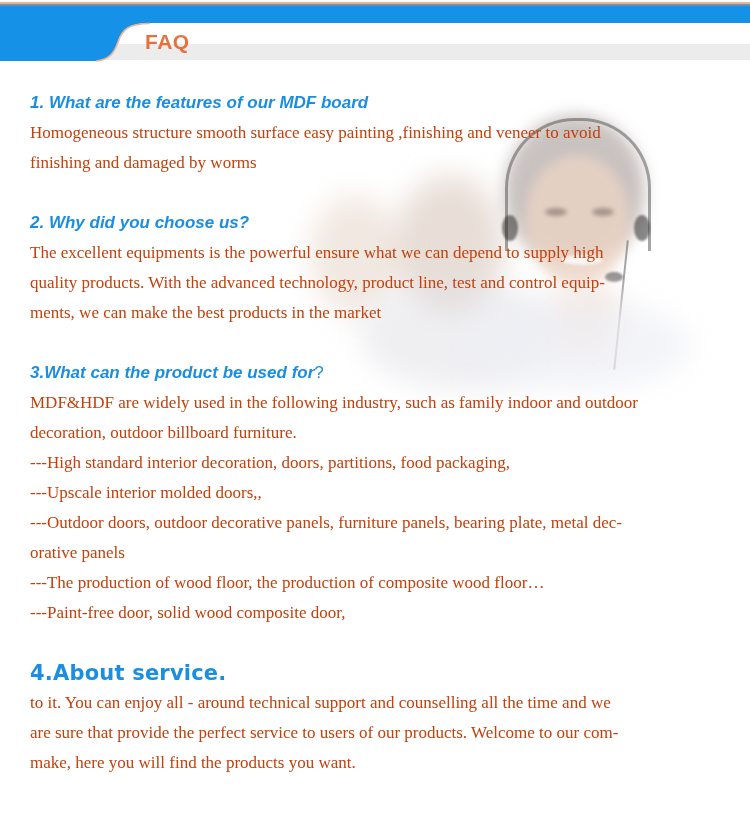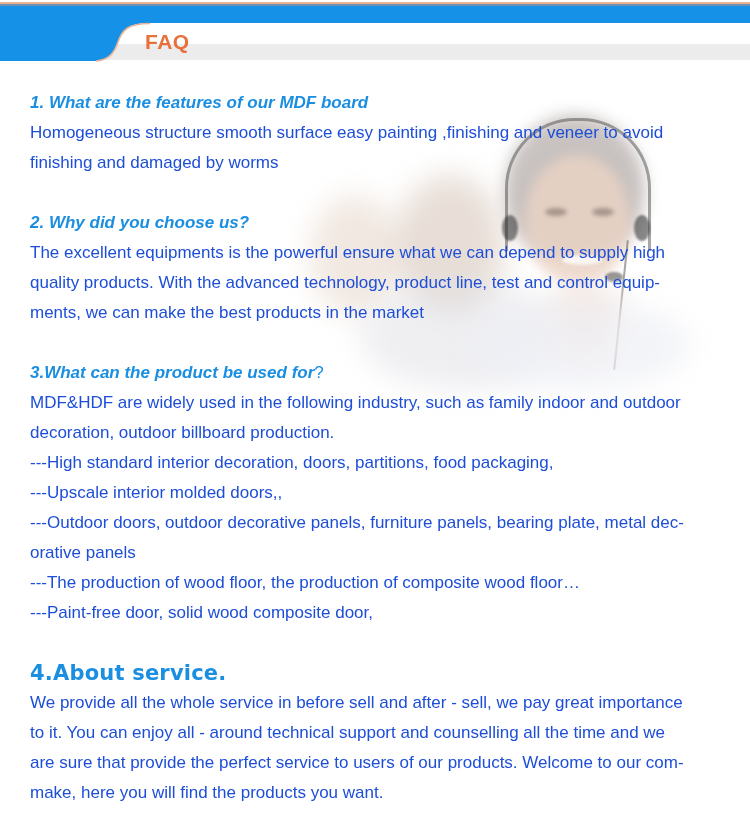--- a/index.html
+++ b/index.html
@@ -75,22 +75,23 @@
     }
     .q.q4 {
       font-style: normal;
       font-family: "DejaVu Sans", sans-serif;
       font-size: 21px;
       letter-spacing: 0.2px;
     }
     .a {
       font-size: 17px;
       line-height: 30px;
-      color: #1d4ed8;
+      color: #c2410c;
       white-space: nowrap;
+      font-family: Liberation Serif, serif;
     }
     .gap { height: 30px; }
   </style>
 </head>
 <body>
 
 <div class="banner">
   <div class="line-peach"></div>
   <div class="line-grey"></div>
   <svg width="750" height="62" viewBox="0 0 750 62">
@@ -159,36 +160,35 @@
     </div>
   </div>
   <div class="gap"></div>
 
   <div class="section">
     <div class="q">
       <span>3.What can the product be used for</span><span class="plain">?</span>
     </div>
     <div class="a">
       <div>MDF&amp;HDF are widely used in the following industry, such as family indoor and outdoor</div>
-      <div>decoration, outdoor billboard production.</div>
+      <div>decoration, outdoor billboard furniture.</div>
       <div>---High standard interior decoration, doors, partitions, food packaging,</div>
       <div>---Upscale interior molded doors,,</div>
       <div>---Outdoor doors, outdoor decorative panels, furniture panels, bearing plate, metal dec-</div>
       <div>orative panels</div>
       <div>---The production of wood floor, the production of composite wood floor…</div>
       <div>---Paint-free door, solid wood composite door,</div>
     </div>
   </div>
   <div class="gap"></div>
 
   <div class="section">
     <div class="q q4">
       <span>4.About service.</span>
     </div>
     <div class="a">
-      <div>We provide all the whole service in before sell and after - sell, we pay great importance</div>
       <div>to it. You can enjoy all - around technical support and counselling all the time and we</div>
       <div>are sure that provide the perfect service to users of our products. Welcome to our com-</div>
       <div>make, here you will find the products you want.</div>
     </div>
   </div>
 
 </div>
 
 </body></html>

